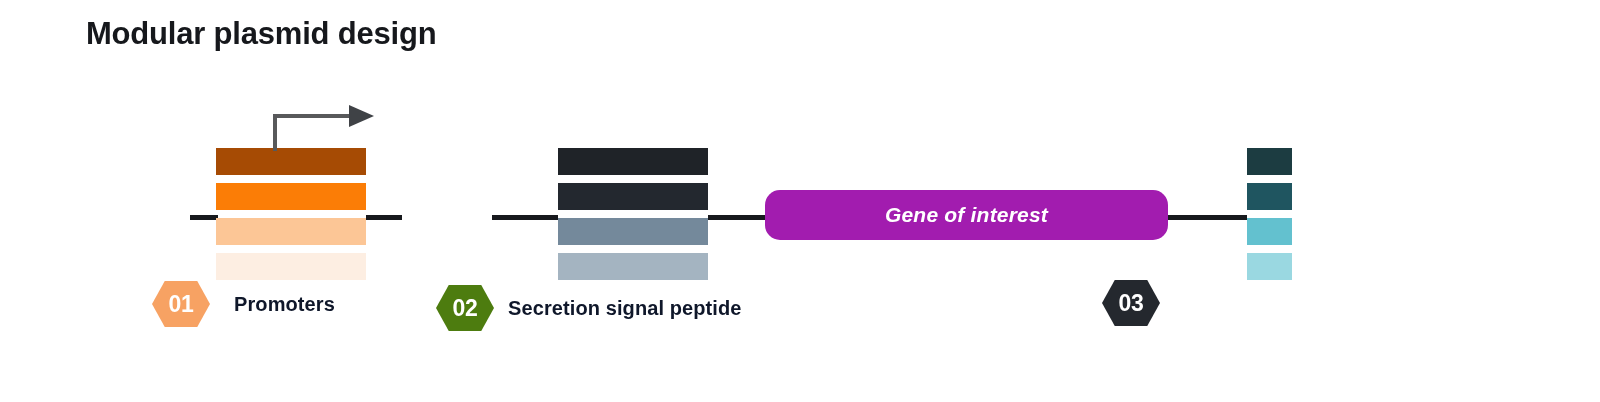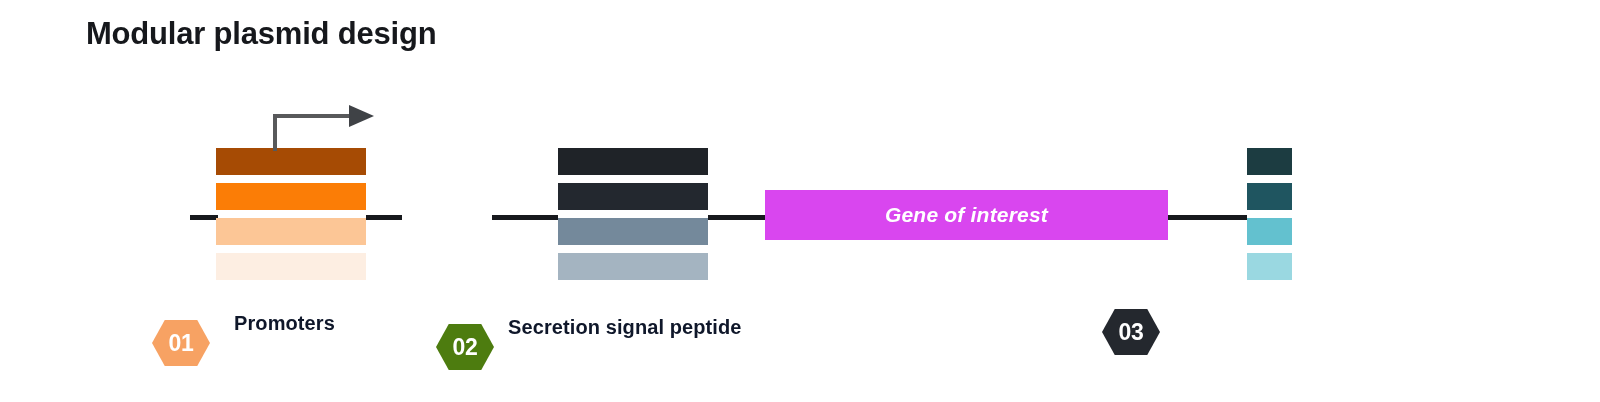--- a/index.html
+++ b/index.html
@@ -114,21 +114,20 @@
   }
   .hex-badge {
     position: relative;
     width: 58px;
     height: 46px;
     flex: 0 0 auto;
     display: flex;
     align-items: center;
     justify-content: center;
     clip-path: polygon(22% 0%, 78% 0%, 100% 50%, 78% 100%, 22% 100%, 0% 50%);
-    margin-top: 39px;
   }
   .hex-num {
     font-size: 23px;
     font-weight: bold;
     color: #ffffff;
     letter-spacing: -0.3px;
     line-height: 1;
   }
   .legend-text {
     font-size: 20px;
@@ -164,21 +163,21 @@
   </svg>
 
 
   <div class="stack" id="signal-stack" style="left:558px;top:148px;width:150px;height:132px;">
     <div class="stack-bar r0" style="background: rgb(31, 35, 40);"></div>
     <div class="stack-bar r1" style="background: rgb(35, 40, 47);"></div>
     <div class="stack-bar r2" style="background: rgb(116, 137, 155);"></div>
     <div class="stack-bar r3" style="background: rgb(164, 180, 193);"></div>
   </div>
 
-  <div id="gene-box" style="background: #d946ef;">
+  <div id="gene-box" style="background: #a21caf; border-radius: 15px;">
     <span id="gene-label" style="color: rgb(255, 255, 255);">Gene of interest</span>
   </div>
 
   <div class="stack" id="cpp-stack" style="left:1247px;top:148px;width:150px;height:132px;">
     <div class="stack-bar r0" style="background: rgb(28, 60, 65);"></div>
     <div class="stack-bar r1" style="background: rgb(31, 85, 96);"></div>
     <div class="stack-bar r2" style="background: rgb(99, 193, 207);"></div>
     <div class="stack-bar r3" style="background: rgb(154, 216, 225);"></div>
   </div>
 
@@ -189,19 +188,19 @@
     <span class="legend-text" style="margin-left:24px;">Promoters</span>
   </div>
 
   <div class="legend-item" style="left:436px;top:285px;">
     <div class="hex-badge" style="background: #4d7c0f;">
       <span class="hex-num">02</span>
     </div>
     <span class="legend-text" style="margin-left:14px;">Secretion signal peptide</span>
   </div>
 
-  <div class="legend-item" style="left:1102px;top:270px;">
+  <div class="legend-item" style="left:1102px;top:280px;">
     <div class="hex-badge" style="background: rgb(36, 40, 46);">
       <span class="hex-num">03</span>
     </div>
   </div>
 
 </div>
 
 </body></html>

